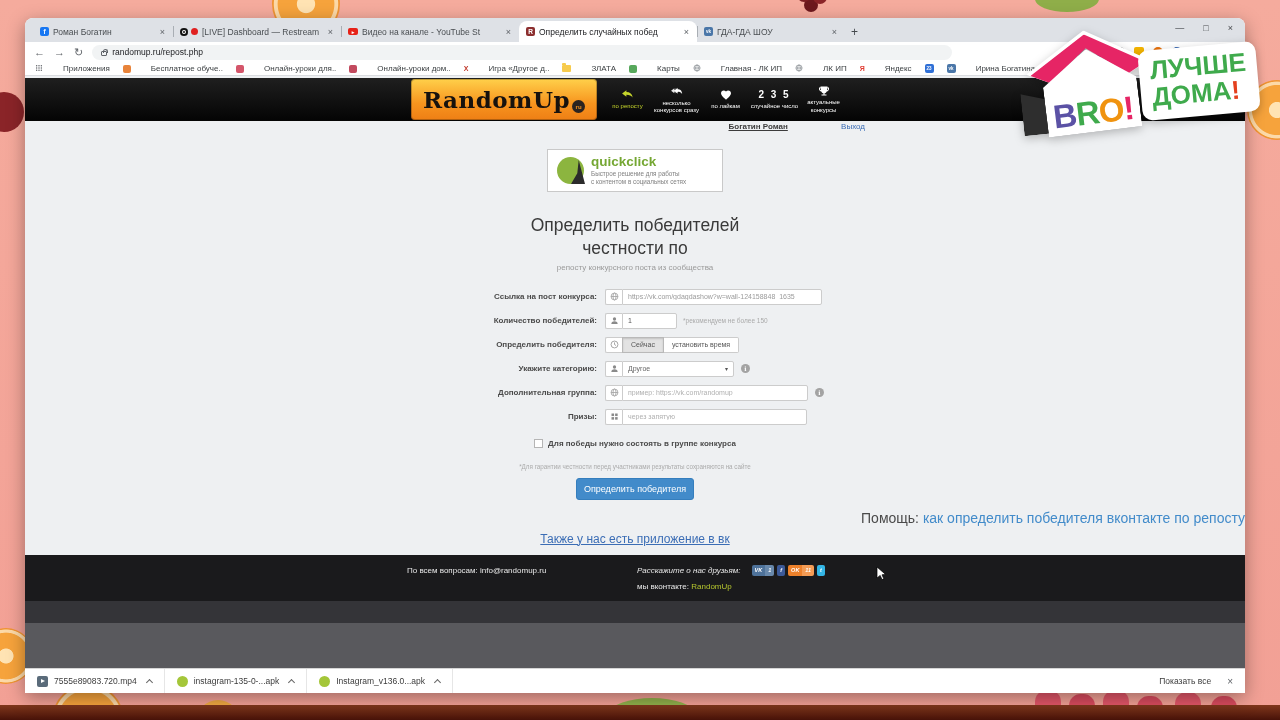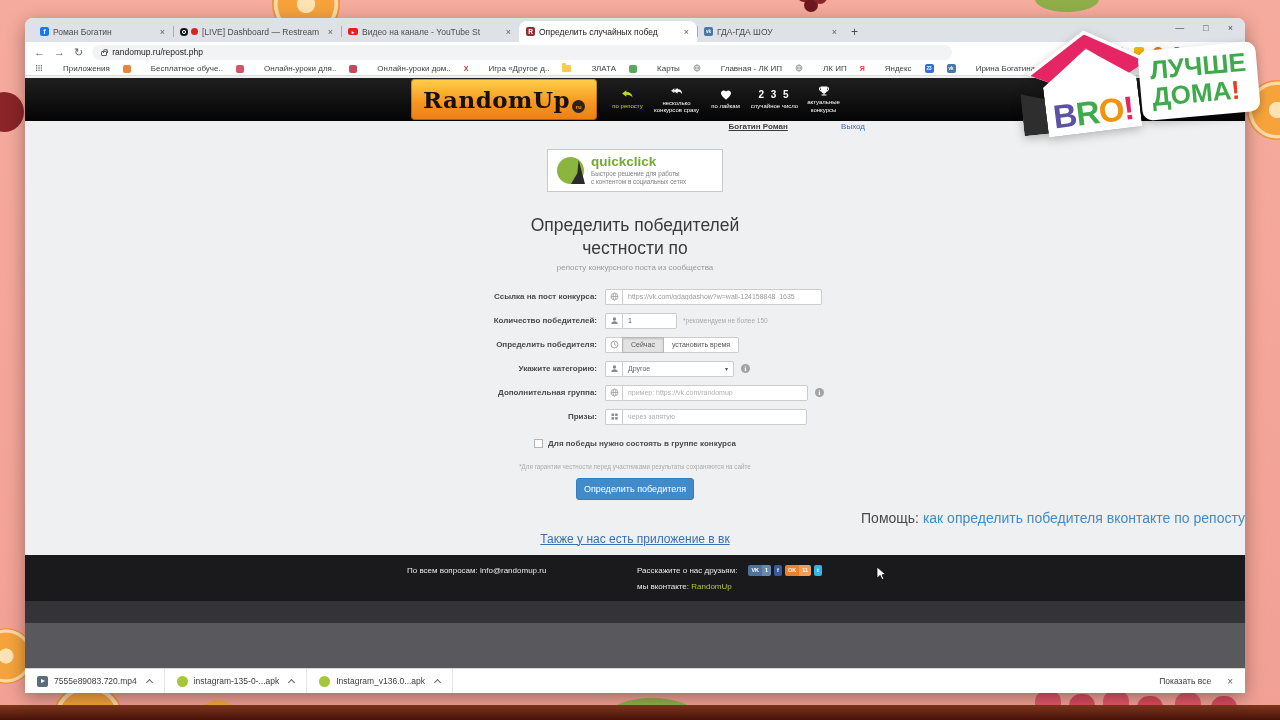--- a/index.html
+++ b/index.html
@@ -107,21 +107,21 @@
   .cblabel { font-size:8px; font-weight:bold; color:#4a4a4a; }
   .note { margin-top:14px; text-align:center; font-size:6.3px; color:#ababab; }
   .submit { display:block; margin:8px auto 0; width:118px; height:22px; background:#428bca; border:1px solid #357ebd; border-radius:3px; color:#fff; font-size:9px; font-family:inherit; }
   .help { margin-top:10px; text-align:right; font-size:14px; color:#4a4a4a; }
   .help a { color:#428bca; text-decoration:none; }
   .applink { display:block; margin-top:6px; text-align:center; font-size:12px; color:#3b6db5; text-decoration:underline; }
 
   .sitefooter { margin-top:9px; height:46px; background:#1a1a1c; }
   .fcontent { width:460px; margin:0 auto; position:relative; height:100%; font-size:8px; color:#e8e8e8; }
   .fleft { position:absolute; left:2px; top:11px; }
-  .fshare { position:absolute; left:232px; top:10px; display:flex; align-items:center; gap:11px; white-space:nowrap; }
+  .fshare { position:absolute; left:232px; top:10px; display:flex; align-items:center; gap:11px; white-space:nowrap;font-style:italic; }
   .sharebtns { display:flex; gap:3px; }
   .share { height:11px; display:flex; border-radius:2px; overflow:hidden; font-size:5.5px; color:#fff; font-weight:bold; }
   .share .lab { padding:0 3px; display:flex; align-items:center; }
   .share .cnt { padding:0 3px; display:flex; align-items:center; }
   .fvk { position:absolute; left:232px; top:27px; white-space:nowrap; }
   .fvk a { color:#b5c52e; text-decoration:none; }
 
   .strip1 { height:22px; background:#343438; }
   .strip2 { height:200px; background:#59595d; }
 

